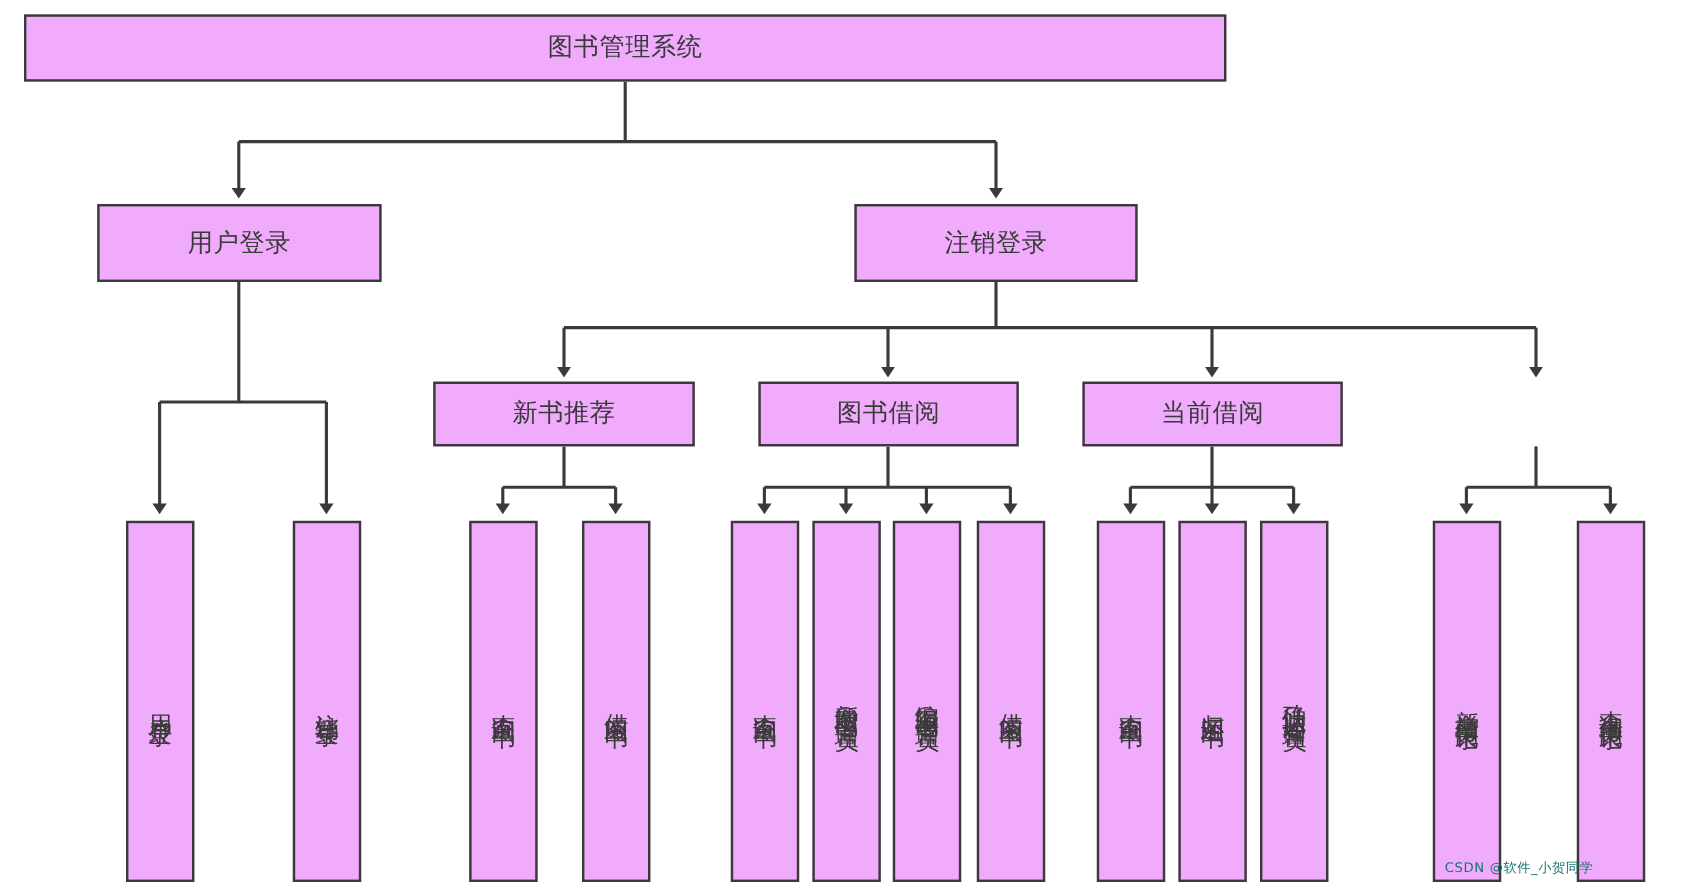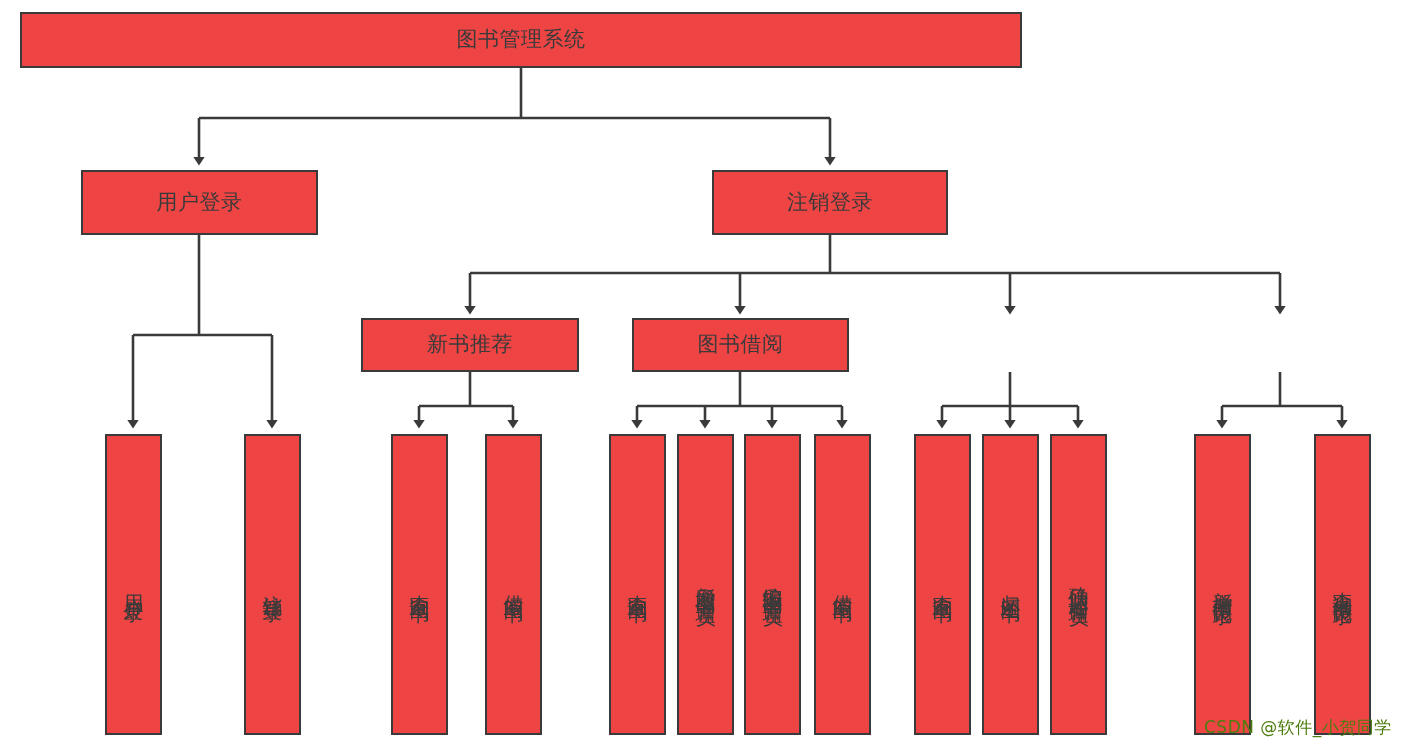--- a/index.html
+++ b/index.html
@@ -19,21 +19,21 @@
     position: absolute;
     left: 0;
     top: 0;
     width: 1405px;
     height: 747px;
   }
   .node {
     position: absolute;
     box-sizing: border-box;
     border: 2px solid #3a3a3a;
-    background: #ef4444;
+    background: #f0abfc;
     color: #3a3a3a;
     display: flex;
     align-items: center;
     justify-content: center;
     text-align: center;
     z-index: 2;
   }
   .node.h {
     font-size: 21px;
     line-height: 1.2;
@@ -49,22 +49,22 @@
   }
   .node.v span {
     writing-mode: vertical-rl;
     text-orientation: upright;
     display: block;
   }
   .watermark {
     position: absolute;
     left: 1204px;
     top: 716px;
-    font-size: 17px;
-    color: #4d7c0f;
+    font-size: 11px;
+    color: #0f766e;
     letter-spacing: 0.5px;
     white-space: nowrap;
     z-index: 3;
   }
 </style>
 </head>
 <body>
 
 <div id="canvas">
 
@@ -128,20 +128,23 @@
   <div class="node h" style="left:712px; top:170px; width:236px; height:65px;">
     <span>注销登录</span>
   </div>
 
   <div class="node h" style="left:632px; top:318px; width:217px; height:54px;">
     <span>图书借阅</span>
   </div>
   <div class="node h" style="left:361px; top:318px; width:218px; height:54px;">
     <span>新书推荐</span>
   </div>
+  <div class="node h" style="left:902px; top:318px; width:217px; height:54px;">
+    <span>当前借阅</span>
+  </div>
 
   <div class="node v" style="left:105px; top:434px; width:57px; height:301px;">
     <span>用户登录</span>
   </div>
   <div class="node v" style="left:244px; top:434px; width:57px; height:301px;">
     <span>注销登录</span>
   </div>
 
   <div class="node v" style="left:391px; top:434px; width:57px; height:301px;">
     <span>查询图书</span>

